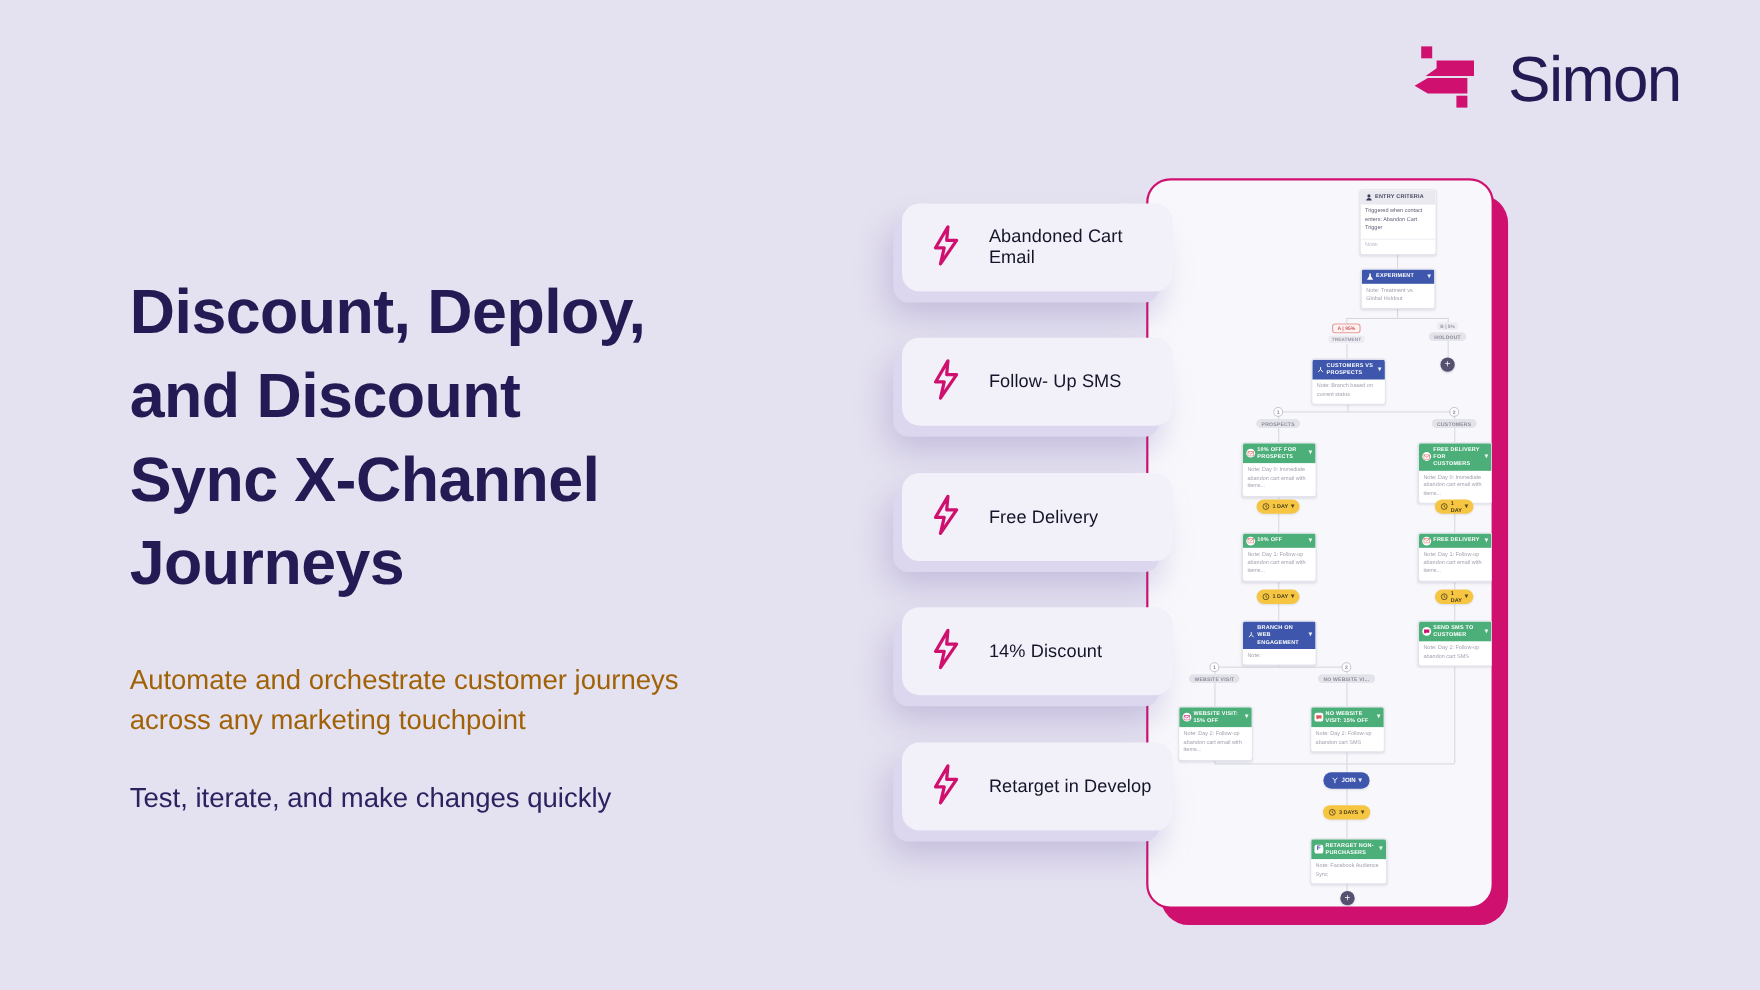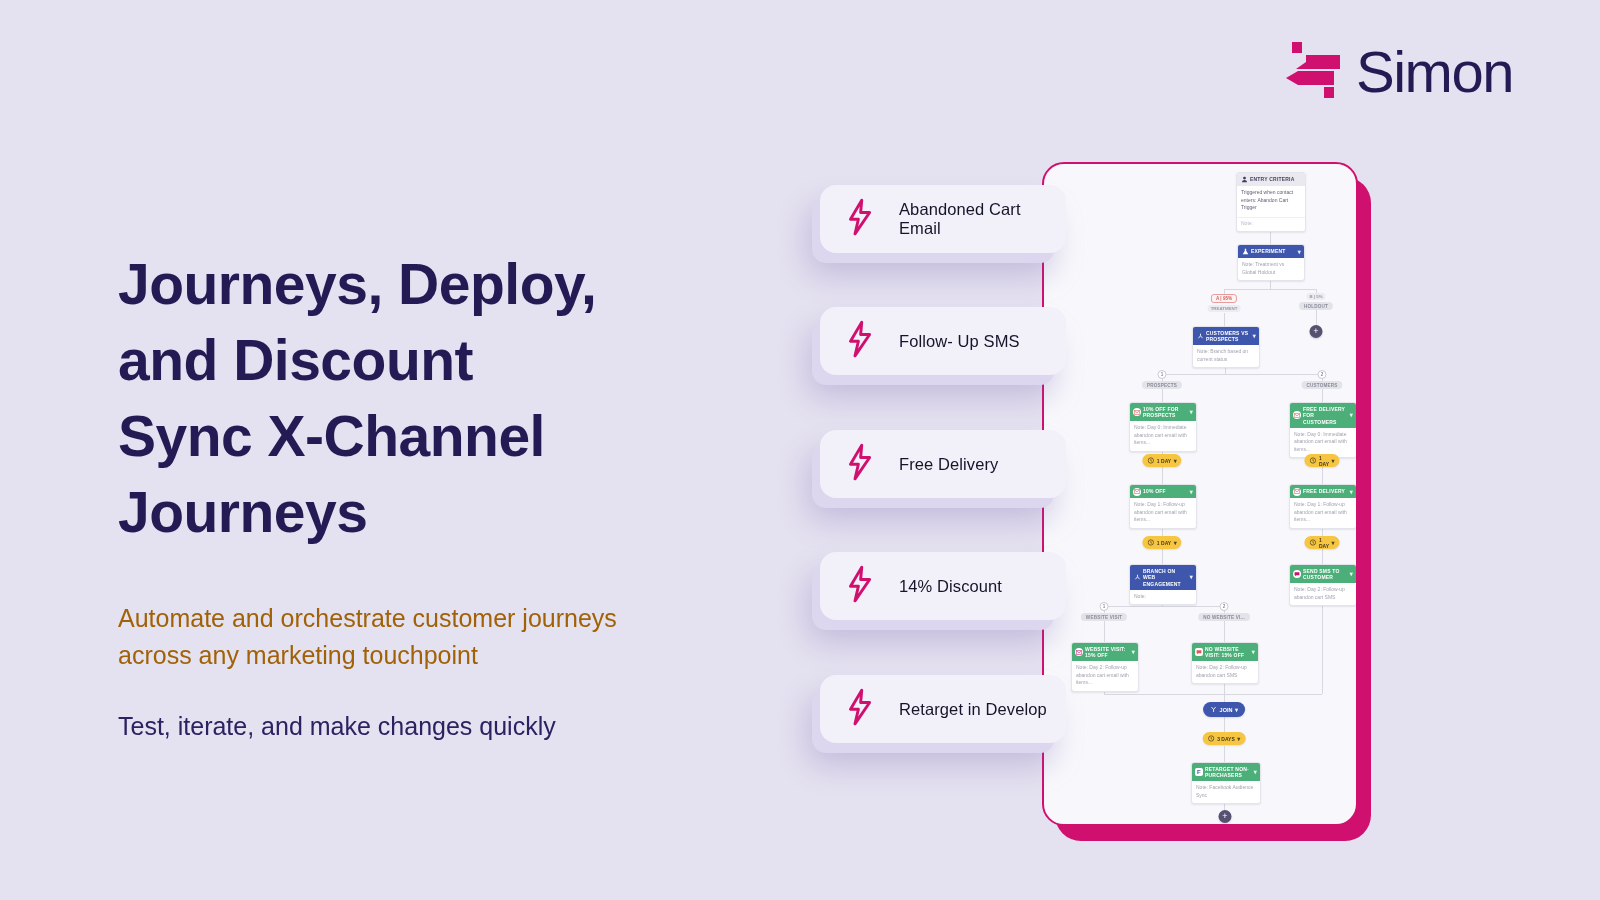--- a/index.html
+++ b/index.html
@@ -3,31 +3,31 @@
 <meta charset="utf-8">
 <style>
   html,body{margin:0;padding:0;}
   body{
     width:1600px;height:900px;position:relative;overflow:hidden;
     background:#e4e1f0;
     font-family:"Liberation Sans", sans-serif;
     -webkit-font-smoothing:antialiased;
   }
   
-  .logo{position:absolute;left:1286px;top:42px;display:flex;align-items:center;gap:16px;}
+  .logo{position:absolute;left:1286px;top:42px;display:flex;align-items:center;gap:31px;}
   .logo-text{font-size:58px;font-weight:500;color:#241b55;letter-spacing:-1.5px;line-height:1;}
   
   .hero-title{position:absolute;left:118px;top:246px;width:600px;margin:0;
     font-size:57px;line-height:76px;font-weight:600;color:#241b55;letter-spacing:-0.5px;}
   .hero-sub{position:absolute;left:118px;top:600px;width:540px;
     font-size:25px;line-height:37px;font-weight:400;color:#a16207;}
   .hero-sub2{position:absolute;left:118px;top:708px;width:540px;
     font-size:25px;line-height:37px;font-weight:400;color:#2b2260;}
   
-  .fcard{position:absolute;left:820px;width:246px;height:68px;z-index:3;
+  .fcard{position:absolute;left:820px;width:246px;height:80px;z-index:3;
     background:#f2f0f9;border-radius:16px;display:flex;align-items:center;
     padding-left:26px;box-sizing:border-box;gap:26px;
     box-shadow:-10px 12px 0 -2px #dcd6ee, -12px 22px 30px rgba(110,95,170,0.28);}
   .flabel{font-size:16.5px;font-weight:500;color:#15152a;letter-spacing:0.1px;}
   
   .panel-wrap{position:absolute;left:1042px;top:162px;z-index:1;}
   .panel-shadow{position:absolute;left:13px;top:15px;width:316px;height:664px;
     background:#d0106f;border-radius:26px;}
   .panel{position:relative;width:316px;height:664px;background:#f8f8fc;
     border:2px solid #d0106f;border-radius:22px;box-sizing:border-box;overflow:hidden;}
@@ -91,21 +91,21 @@
       <rect x="6" y="0" width="10" height="11" fill="#d0106f"></rect>
       <polygon points="20,13 54,13 54,27 10,27 20,20" fill="#d0106f"></polygon>
       <polygon points="0,36 12,29 48,29 48,43 12,43" fill="#d0106f"></polygon>
       <rect x="38" y="45" width="10" height="11" fill="#d0106f"></rect>
     </svg>
   </span>
   <span class="logo-text">Simon</span>
 </div>
 
 <h1 class="hero-title">
-  <span>Journeys, Deploy,</span><br>
+  <span>Discount, Deploy,</span><br>
   <span>and Discount</span><br>
   <span>Sync X-Channel</span><br>
   <span>Journeys</span>
 </h1>
 <div class="hero-sub">Automate and orchestrate customer journeys across any marketing touchpoint</div>
 <div class="hero-sub2">Test, iterate, and make changes quickly</div>
 
 <div class="fcard" style="top:185px;">
   <span><svg width="27" height="38" viewBox="0 0 24 32">
         <path d="M14 1 L4 18 H11 L8 31 L21 12 H13 Z" fill="none" stroke="#d0106f" stroke-width="2.6" stroke-linejoin="round"></path>

